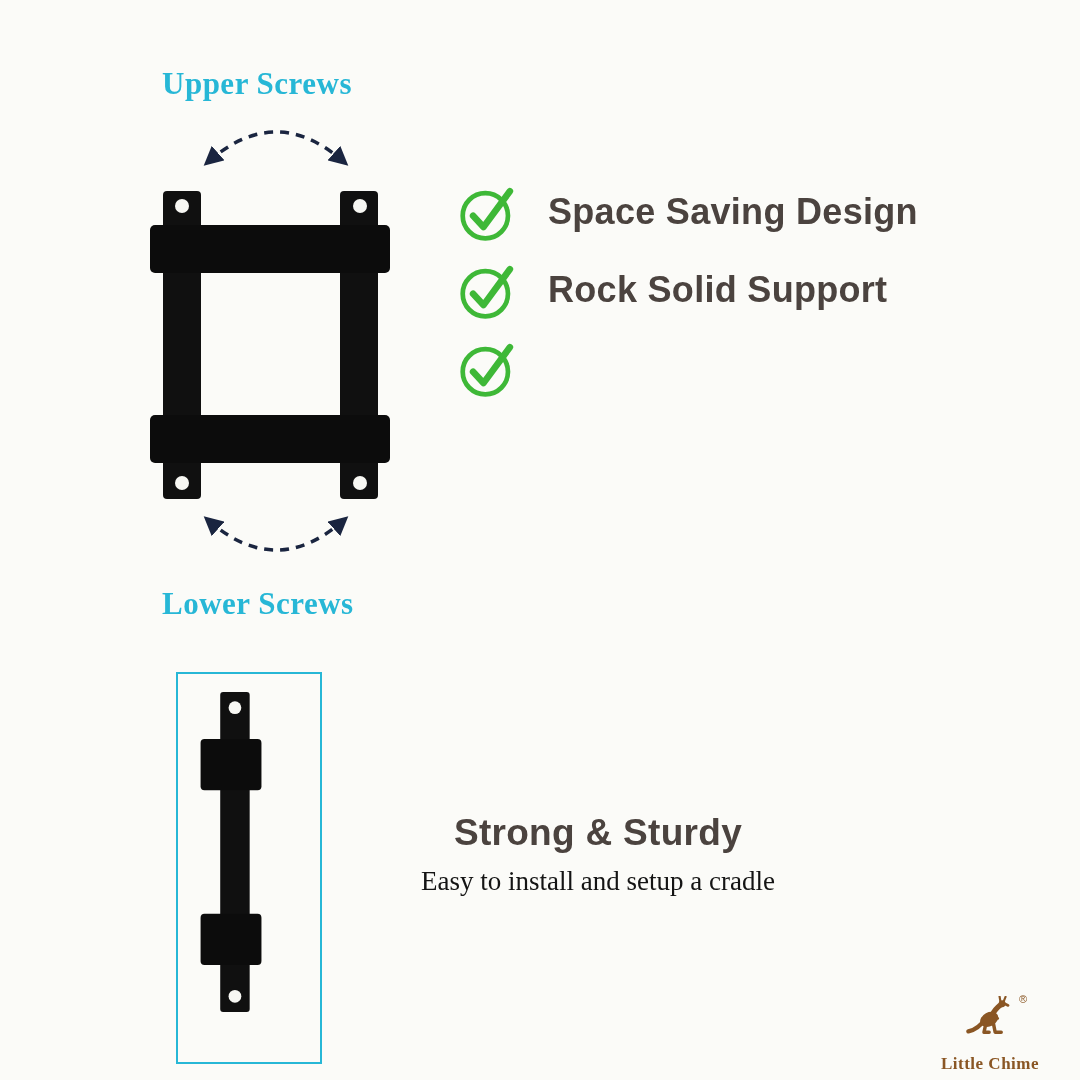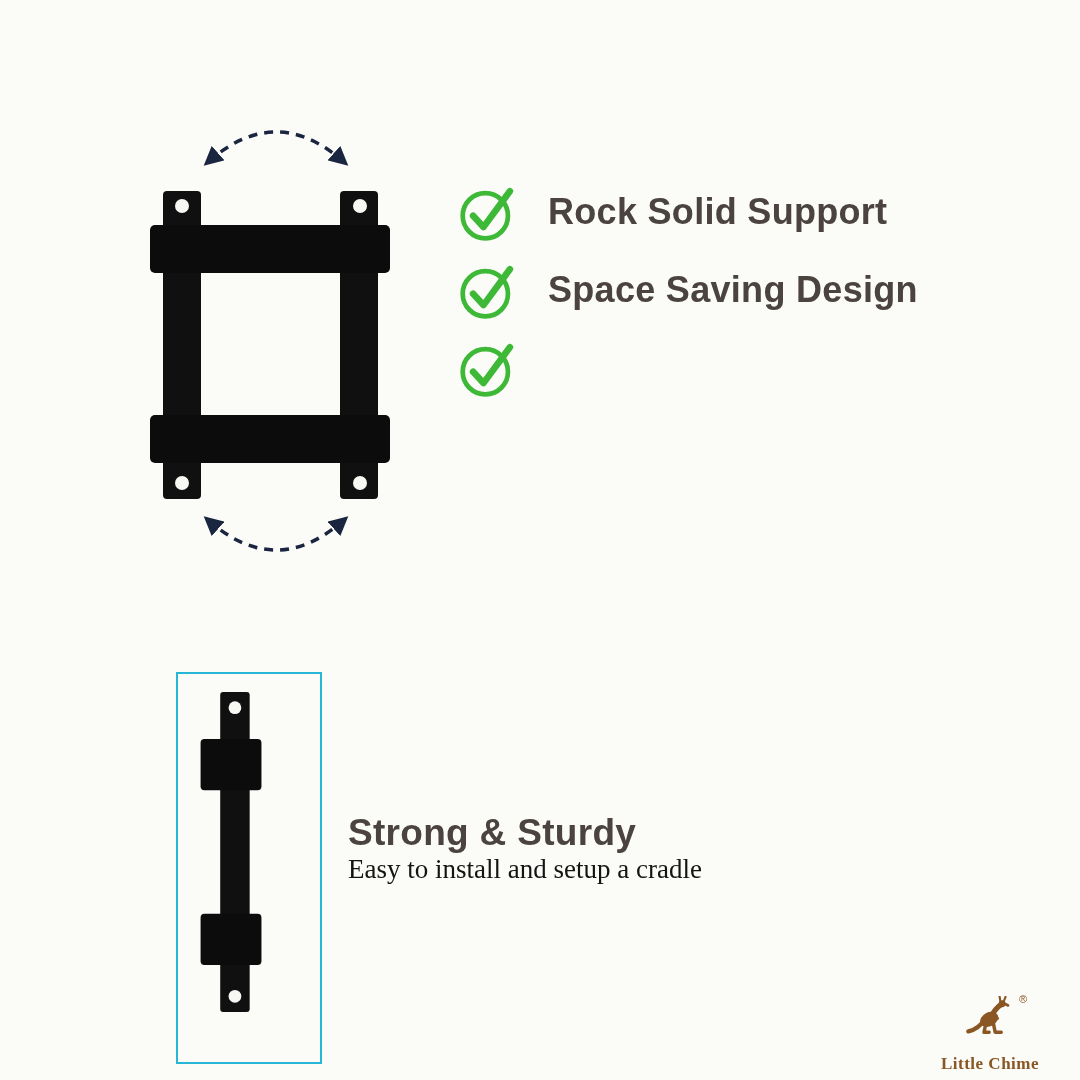--- a/index.html
+++ b/index.html
@@ -31,40 +31,41 @@
     margin-left:24px; font-size:36px; font-weight:700;
     color:#4b433f; letter-spacing:0.3px; white-space:nowrap;
   }
 
   .sideview-box {
     position:absolute; left:176px; top:672px; width:146px; height:392px;
     border:2px solid #27b7d6; background:transparent;
   }
   .bracket-side { position:absolute; left:12px; top:16px; }
 
-  .bottom-text { position:absolute; left:348px; top:812px; width:500px; text-align:left; }
+  .bottom-text { position:absolute; left:348px; top:812px; width:500px; text-align:center; }
   .bottom-title { font-size:37px; font-weight:700; color:#4b433f; letter-spacing:0.3px; }
   .bottom-subtitle {
-    margin-top:0; font-family:"Liberation Serif", serif;
+    margin-top:12px; font-family:"Liberation Serif", serif;
     font-size:27px; color:#141414;
   }
 
   .brand { position:absolute; left:928px; top:996px; width:124px; text-align:center; color:#8a5624; }
   .brand-mark { position:relative; display:inline-block; line-height:0; }
   .reg { position:absolute; right:-12px; top:-2px; font-size:11px; line-height:1; }
   .brand-name {
     margin-top:16px; font-family:"Liberation Serif", serif;
     font-size:17px; font-weight:700; letter-spacing:0.5px; white-space:nowrap;
   }
 </style>
 </head>
 <body>
 
 <div class="canvas">
 
+  <div class="screw-label upper-label">Upper Screws</div>
 
   <svg class="arrow-svg upper-arrow" width="160" height="52" viewBox="0 0 160 52">
     <defs>
       <marker id="ah-up" markerWidth="5.5" markerHeight="5.5" viewBox="0 0 10 10" refX="7" refY="5" orient="auto-start-reverse">
         <path d="M0 0 L10 5 L0 10 Z" fill="#1a2540"></path>
       </marker>
     </defs>
     <path d="M12 44 Q80 -16 148 44" fill="none" stroke="#1a2540" stroke-width="3.5" stroke-dasharray="9 7" marker-start="url(#ah-up)" marker-end="url(#ah-up)"></path>
   </svg>
 
@@ -81,37 +82,38 @@
 
   <svg class="arrow-svg lower-arrow" width="160" height="52" viewBox="0 0 160 52">
     <defs>
       <marker id="ah-dn" markerWidth="5.5" markerHeight="5.5" viewBox="0 0 10 10" refX="7" refY="5" orient="auto-start-reverse">
         <path d="M0 0 L10 5 L0 10 Z" fill="#1a2540"></path>
       </marker>
     </defs>
     <path d="M12 8 Q80 68 148 8" fill="none" stroke="#1a2540" stroke-width="3.5" stroke-dasharray="9 7" marker-start="url(#ah-dn)" marker-end="url(#ah-dn)"></path>
   </svg>
 
+  <div class="screw-label lower-label">Lower Screws</div>
 
   <div class="features">
 
     <div class="feature-row">
       <svg class="check-icon" viewBox="0 0 70 64">
         <circle cx="29" cy="36" r="24" fill="none" stroke="#3eb837" stroke-width="5"></circle>
         <path d="M16 36 L27 48 L55 10" fill="none" stroke="#3eb837" stroke-width="7" stroke-linecap="round" stroke-linejoin="round"></path>
       </svg>
-      <span class="feature-text">Rock Solid Support</span>
+      <span class="feature-text">Space Saving Design</span>
     </div>
 
     <div class="feature-row">
       <svg class="check-icon" viewBox="0 0 70 64">
         <circle cx="29" cy="36" r="24" fill="none" stroke="#3eb837" stroke-width="5"></circle>
         <path d="M16 36 L27 48 L55 10" fill="none" stroke="#3eb837" stroke-width="7" stroke-linecap="round" stroke-linejoin="round"></path>
       </svg>
-      <span class="feature-text">Space Saving Design</span>
+      <span class="feature-text">Rock Solid Support</span>
     </div>
 
     <div class="feature-row">
       <svg class="check-icon" viewBox="0 0 70 64">
         <circle cx="29" cy="36" r="24" fill="none" stroke="#3eb837" stroke-width="5"></circle>
         <path d="M16 36 L27 48 L55 10" fill="none" stroke="#3eb837" stroke-width="7" stroke-linecap="round" stroke-linejoin="round"></path>
       </svg>
     </div>
 
   </div>

